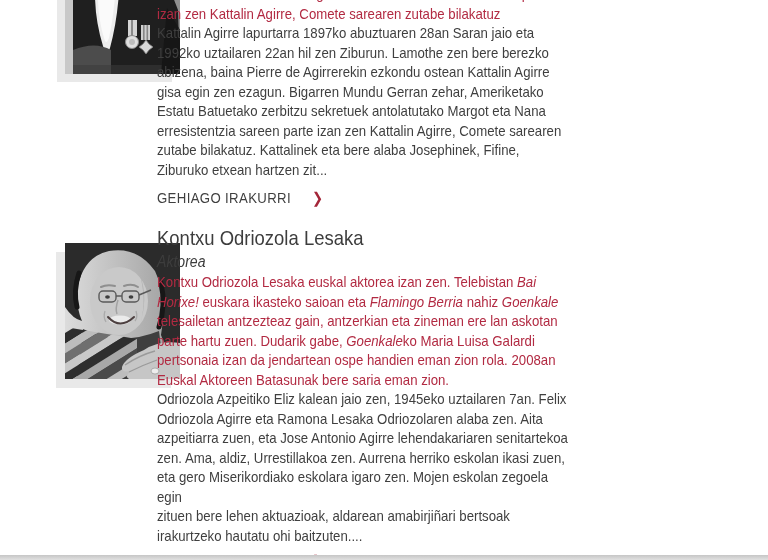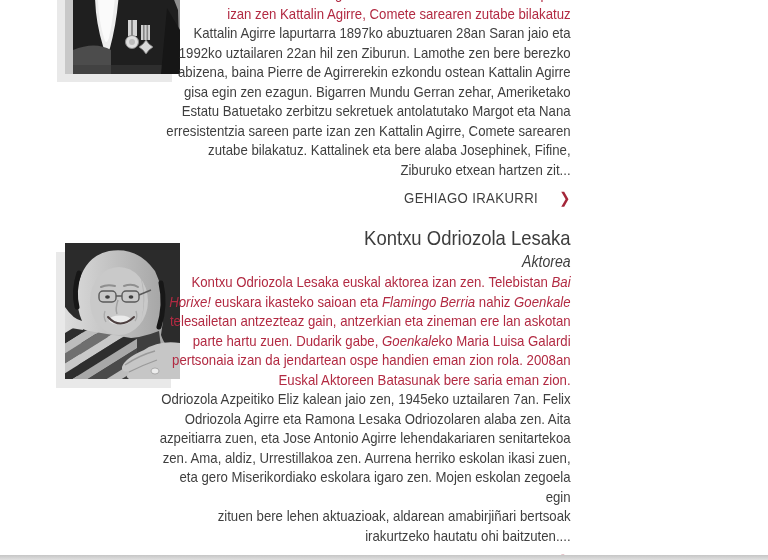--- a/index.html
+++ b/index.html
@@ -1,17 +1,17 @@
 <!DOCTYPE html>
 <html><head>
 <meta charset="utf-8">
 <style>
   html,body{margin:0;padding:0;background:#ffffff;}
   .page{position:relative;width:768px;height:560px;overflow:hidden;background:#ffffff;
-        font-family:"Liberation Sans","DejaVu Sans",sans-serif;color:#3f3f3f;text-align:right;}
+        font-family:"Liberation Sans","DejaVu Sans",sans-serif;color:#3f3f3f;}
 
   
   .photo{position:absolute;width:115px;height:136px;overflow:hidden;background:#9a9a9a;
          box-shadow:-9px 9px 0 0 #e9e9e9;cursor:pointer;}
   .photo1{left:25px;top:-78px;box-shadow:-8px 8px 0 0 #e9e9e9;}
   .photo2{left:25px;top:227px;}
   .photo svg{display:block;width:115px;height:136px;}
 
   
   .textcol{position:absolute;left:157px;width:470px;transform:scaleX(0.88);

